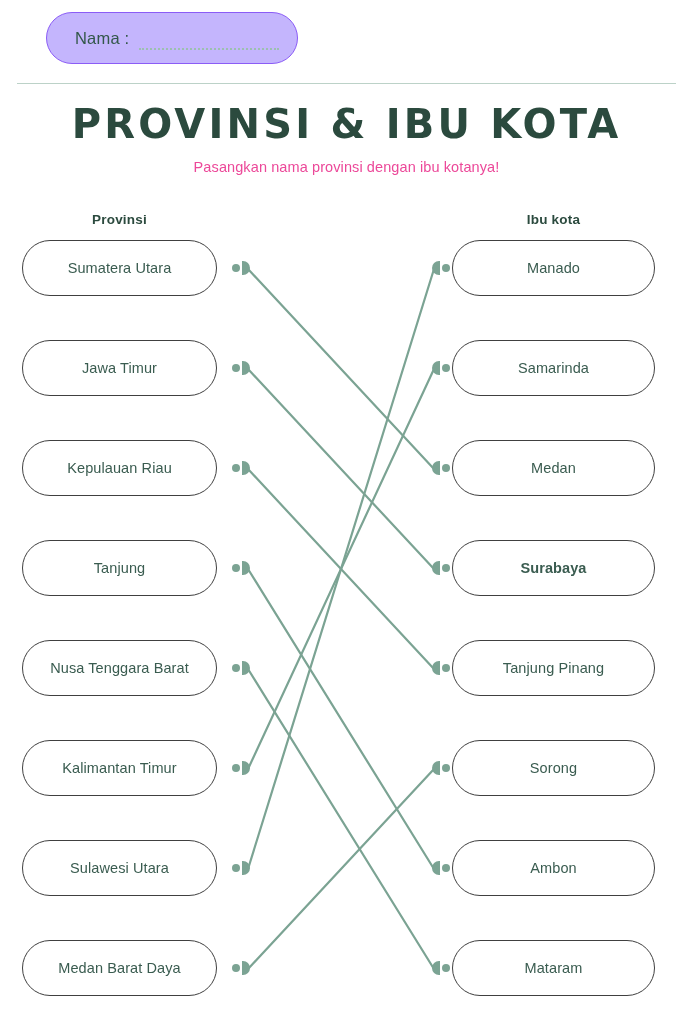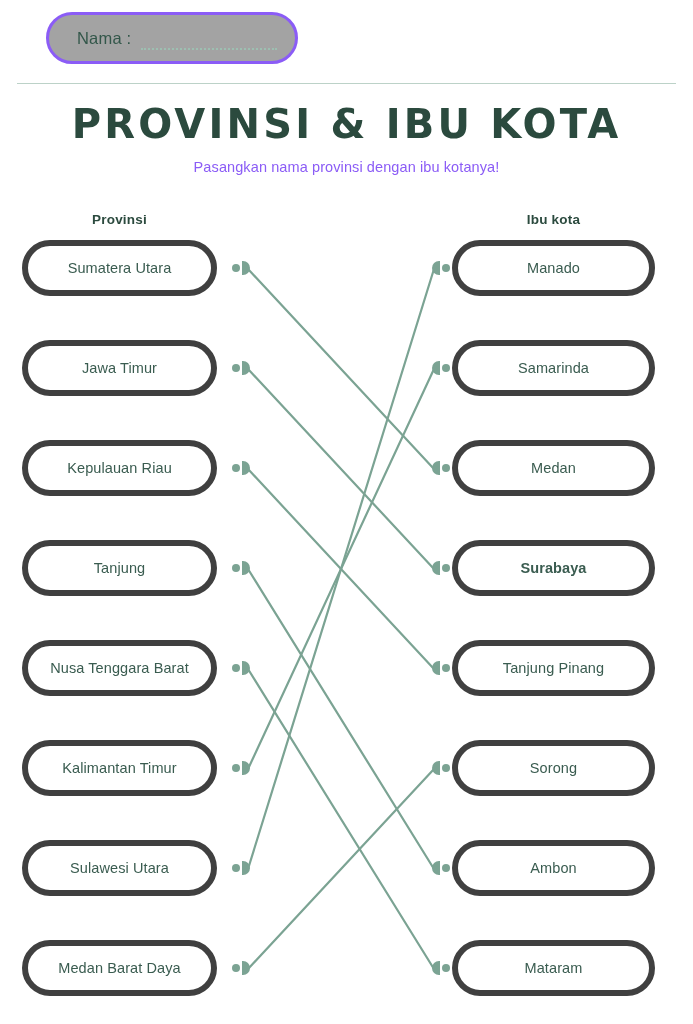--- a/index.html
+++ b/index.html
@@ -30,23 +30,23 @@
     width: 693px;
     height: 58px;
     display: flex;
     justify-content: space-between;
     padding: 0 46px;
     box-sizing: border-box;
   }
   .field-box {
     width: 252px;
     height: 52px;
-    border: 3px solid #8b5cf6;
+    border: 1px solid #8b5cf6;
     border-radius: 26px;
-    background: #a3a3a3;
+    background: #c4b5fd;
     display: flex;
     align-items: center;
     padding-left: 28px;
     box-sizing: border-box;
   }
   .field-label {
     font-size: 16.5px;
     color: #33574a;
     letter-spacing: .2px;
     white-space: nowrap;
@@ -85,42 +85,42 @@
     font-family: "DejaVu Sans", sans-serif;
     line-height: 48px;
   }
   .subtitle {
     position: absolute;
     top: 159px;
     left: 0;
     width: 693px;
     text-align: center;
     font-size: 14.5px;
-    color: #8b5cf6;
+    color: #ec4899;
     letter-spacing: .1px;
   }
 
   
   .col-head {
     position: absolute;
     top: 212px;
     font-size: 13.5px;
     font-weight: 700;
     color: #2b4a3e;
     text-align: center;
     letter-spacing: .2px;
   }
   .col-head.left  { left: 22px;  width: 195px; }
   .col-head.right { left: 452px; width: 203px; }
 
   
   .opt {
     position: absolute;
     height: 56px;
-    border: 6px solid #404040;
+    border: 1px solid #404040;
     border-radius: 28px;
     background: #ffffff;
     display: flex;
     align-items: center;
     justify-content: center;
     box-sizing: border-box;
     font-size: 14.5px;
     color: #3a5c50;
     letter-spacing: .1px;
     white-space: nowrap;

